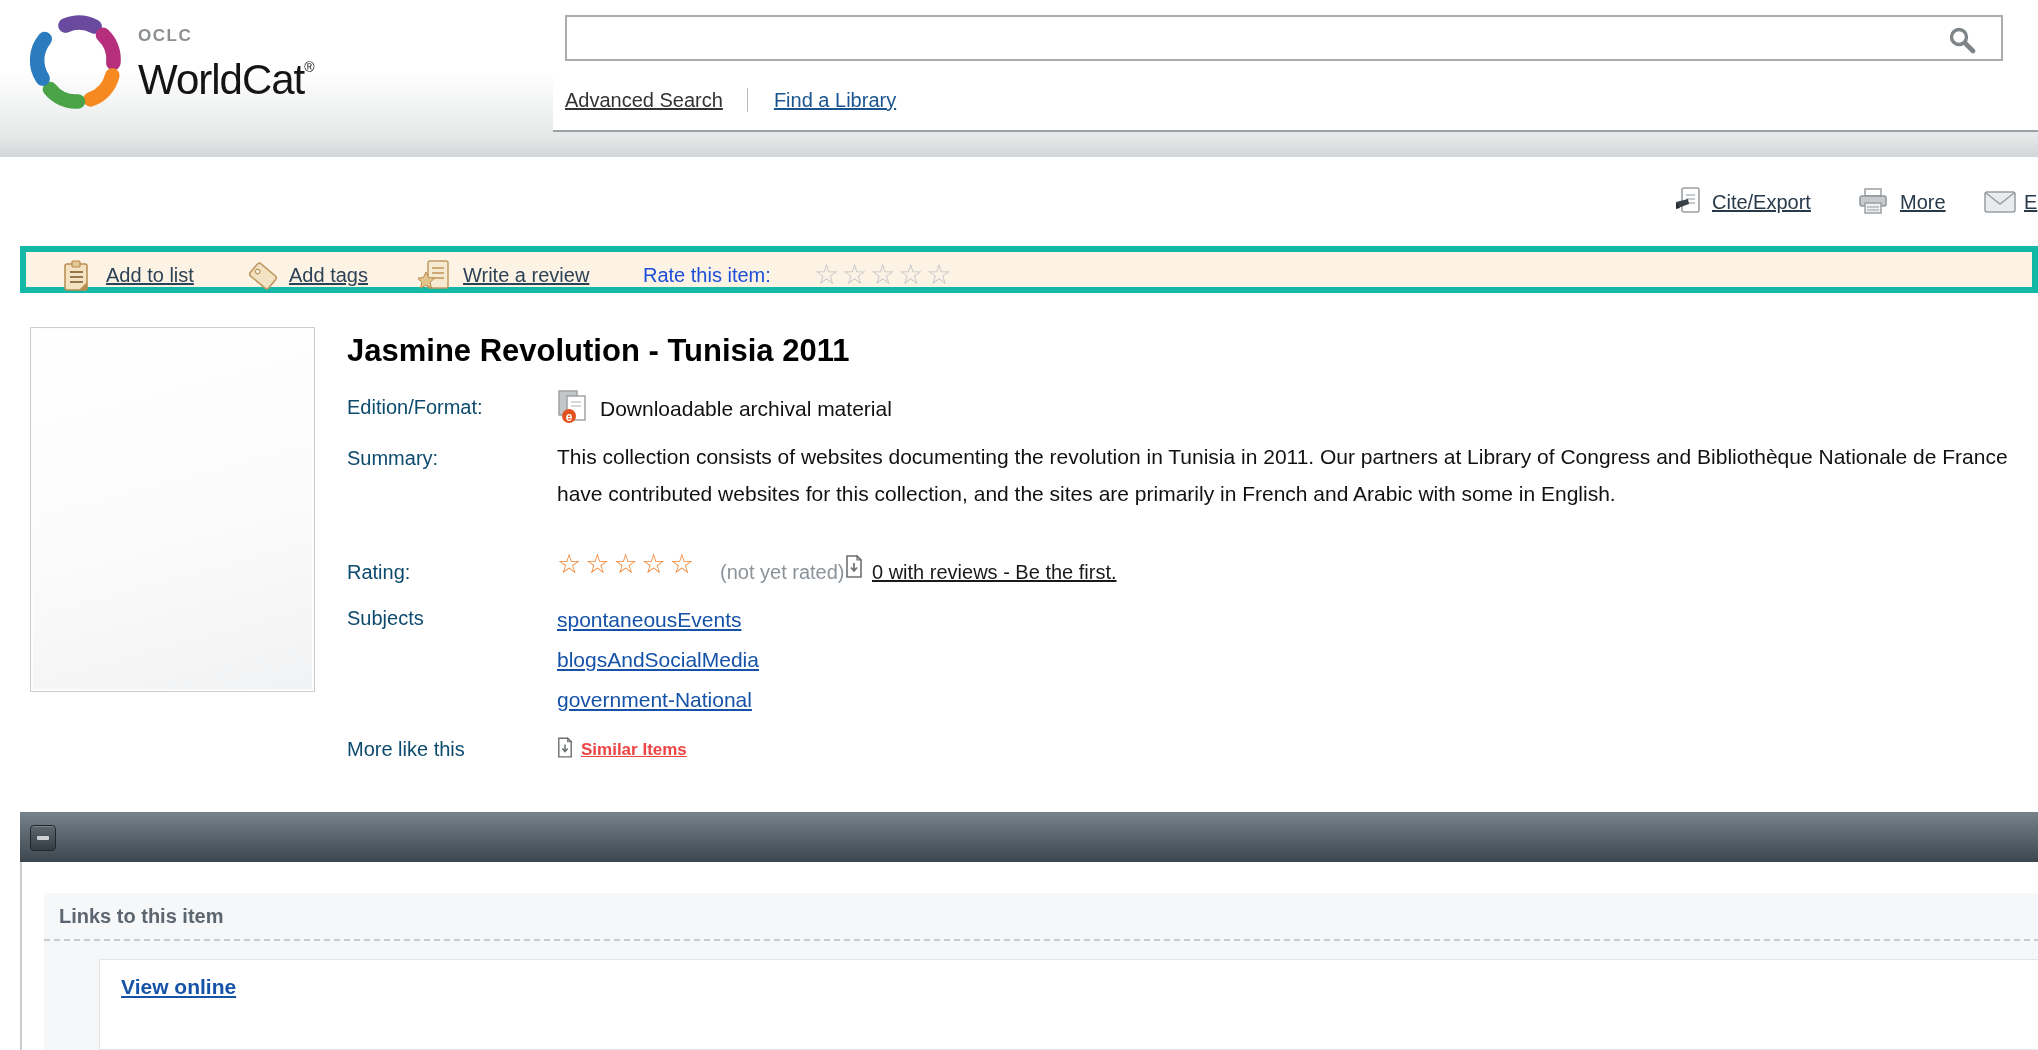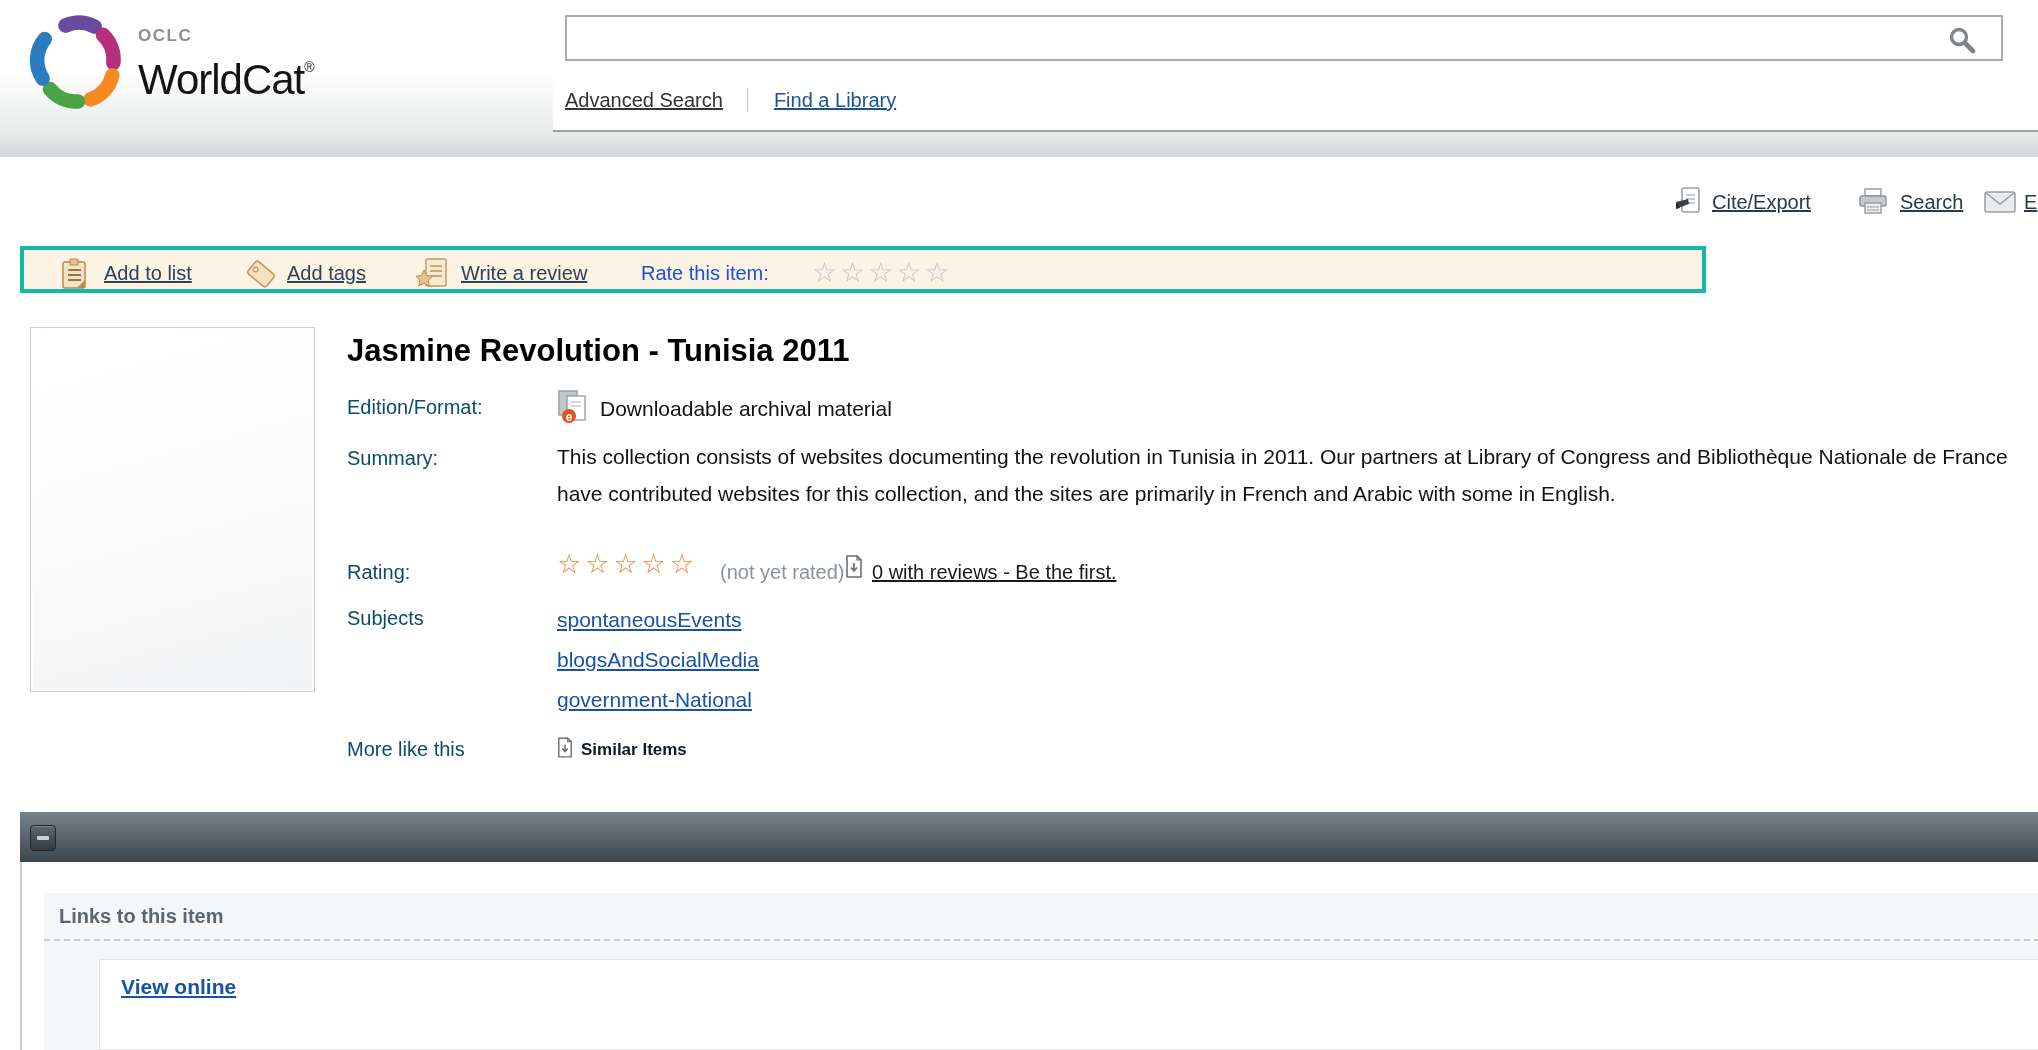--- a/index.html
+++ b/index.html
@@ -31,39 +31,39 @@
   a,.lnk{cursor:pointer;text-decoration:underline;}
   .lnk-gray{color:#333333;}
   .lnk-blue{color:#19548f;}
   .lnk-rec{color:#1552a8;}
 
   
   .action-row{top:186px;left:0;width:2038px;height:34px;}
   .action-row .lbl{font-size:20px;color:#28394a;text-decoration:underline;cursor:pointer;}
 
   
-  .toolbar{left:20px;top:246px;width:1686px;height:47px;background:#fcf3e5;
-    border:4px solid #14b8a6;box-sizing:border-box;}
+  .toolbar{left:20px;top:246px;width:2018px;height:47px;background:#fcf3e5;
+    border:6px solid #14b8a6;box-sizing:border-box;}
   .toolbar .lbl{font-size:20px;color:#2c4257;text-decoration:underline;cursor:pointer;}
   .rate-label{font-size:20px;color:#1d4ed8;}
   .stars-gray{font-size:28px;color:#c0c4c8;letter-spacing:3px;line-height:28px;}
   .stars-orange{font-size:27px;color:#f0822e;letter-spacing:4px;line-height:27px;}
 
   
   .cover{left:30px;top:327px;width:283px;height:363px;border:1px solid #cbcfd1;
     background:linear-gradient(165deg,#ffffff 0%,#fbfbfc 55%,#f1f2f3 100%);
     box-shadow:inset 0 0 0 2px #fdfdfd;}
   .title{left:347px;top:333px;font-size:31px;font-weight:bold;color:#000;}
   .flabel{font-size:20px;color:#0c4a6e;}
   .fvalue{font-size:21px;color:#111111;}
   .summary{width:1458px;line-height:37px;}
   .note{font-size:20px;color:#8b939a;margin-left:28px;}
   .lnk-black{color:#1a1a1a;text-decoration:underline;cursor:pointer;font-size:20px;}
   .subj{font-size:21px;display:block;margin-bottom:16px;}
-  .similar{font-size:17px;font-weight:bold;color:#0f172a;cursor:pointer;}
+  .similar{font-size:17px;font-weight:bold;color:#ef4444;text-decoration:underline;cursor:pointer;}
 
   
   .fc-bar{left:20px;top:812px;width:2018px;height:50px;
     background:linear-gradient(180deg,#77828b 0%,#5c6770 45%,#3c464e 100%);}
   .fc-title{position:absolute;left:72px;top:11px;font-size:24px;font-weight:bold;color:#ffffff;margin-top:43px;}
   .fc-collapse{position:absolute;left:10px;top:13px;width:24px;height:24px;border-radius:4px;
     background:linear-gradient(180deg,#5d666d,#343d44);border:1px solid #20262b;
     box-shadow:inset 0 1px 0 #7b848b;cursor:pointer;}
   .fc-collapse .minus{position:absolute;left:6px;top:10px;width:12px;height:4px;
     background:#ccd1d4;border-radius:1px;}
@@ -129,21 +129,21 @@
 
   <span class="abs icon" style="left:1858px;top:2px;">
     <svg width="30" height="28" viewBox="0 0 30 28">
       <rect x="7" y="1" width="16" height="7" fill="#ffffff" stroke="#9aa0a3" stroke-width="1.5"></rect>
       <rect x="2" y="8" width="26" height="10" rx="2" fill="#c6cacd" stroke="#8f9598" stroke-width="1.5"></rect>
       <rect x="7" y="15" width="16" height="10" fill="#eef0f1" stroke="#9aa0a3" stroke-width="1.5"></rect>
       <line x1="9" y1="19" x2="21" y2="19" stroke="#b4b8bb" stroke-width="1.5"></line>
       <line x1="9" y1="22" x2="21" y2="22" stroke="#b4b8bb" stroke-width="1.5"></line>
     </svg>
   </span>
-  <span class="abs lbl" style="left:1900px;top:5px;">Search</span>
+  <span class="abs lbl" style="left:1900px;top:5px;">More</span>
 
   <span class="abs icon" style="left:1984px;top:5px;">
     <svg width="32" height="22" viewBox="0 0 32 22">
       <rect x="1" y="1" width="30" height="20" rx="2" fill="#e9ebec" stroke="#989da0" stroke-width="1.5"></rect>
       <path d="M2 2 L16 13 L30 2" fill="none" stroke="#989da0" stroke-width="1.5"></path>
     </svg>
   </span>
   <span class="abs lbl" style="left:2024px;top:5px;">E</span>
 </div>
 

